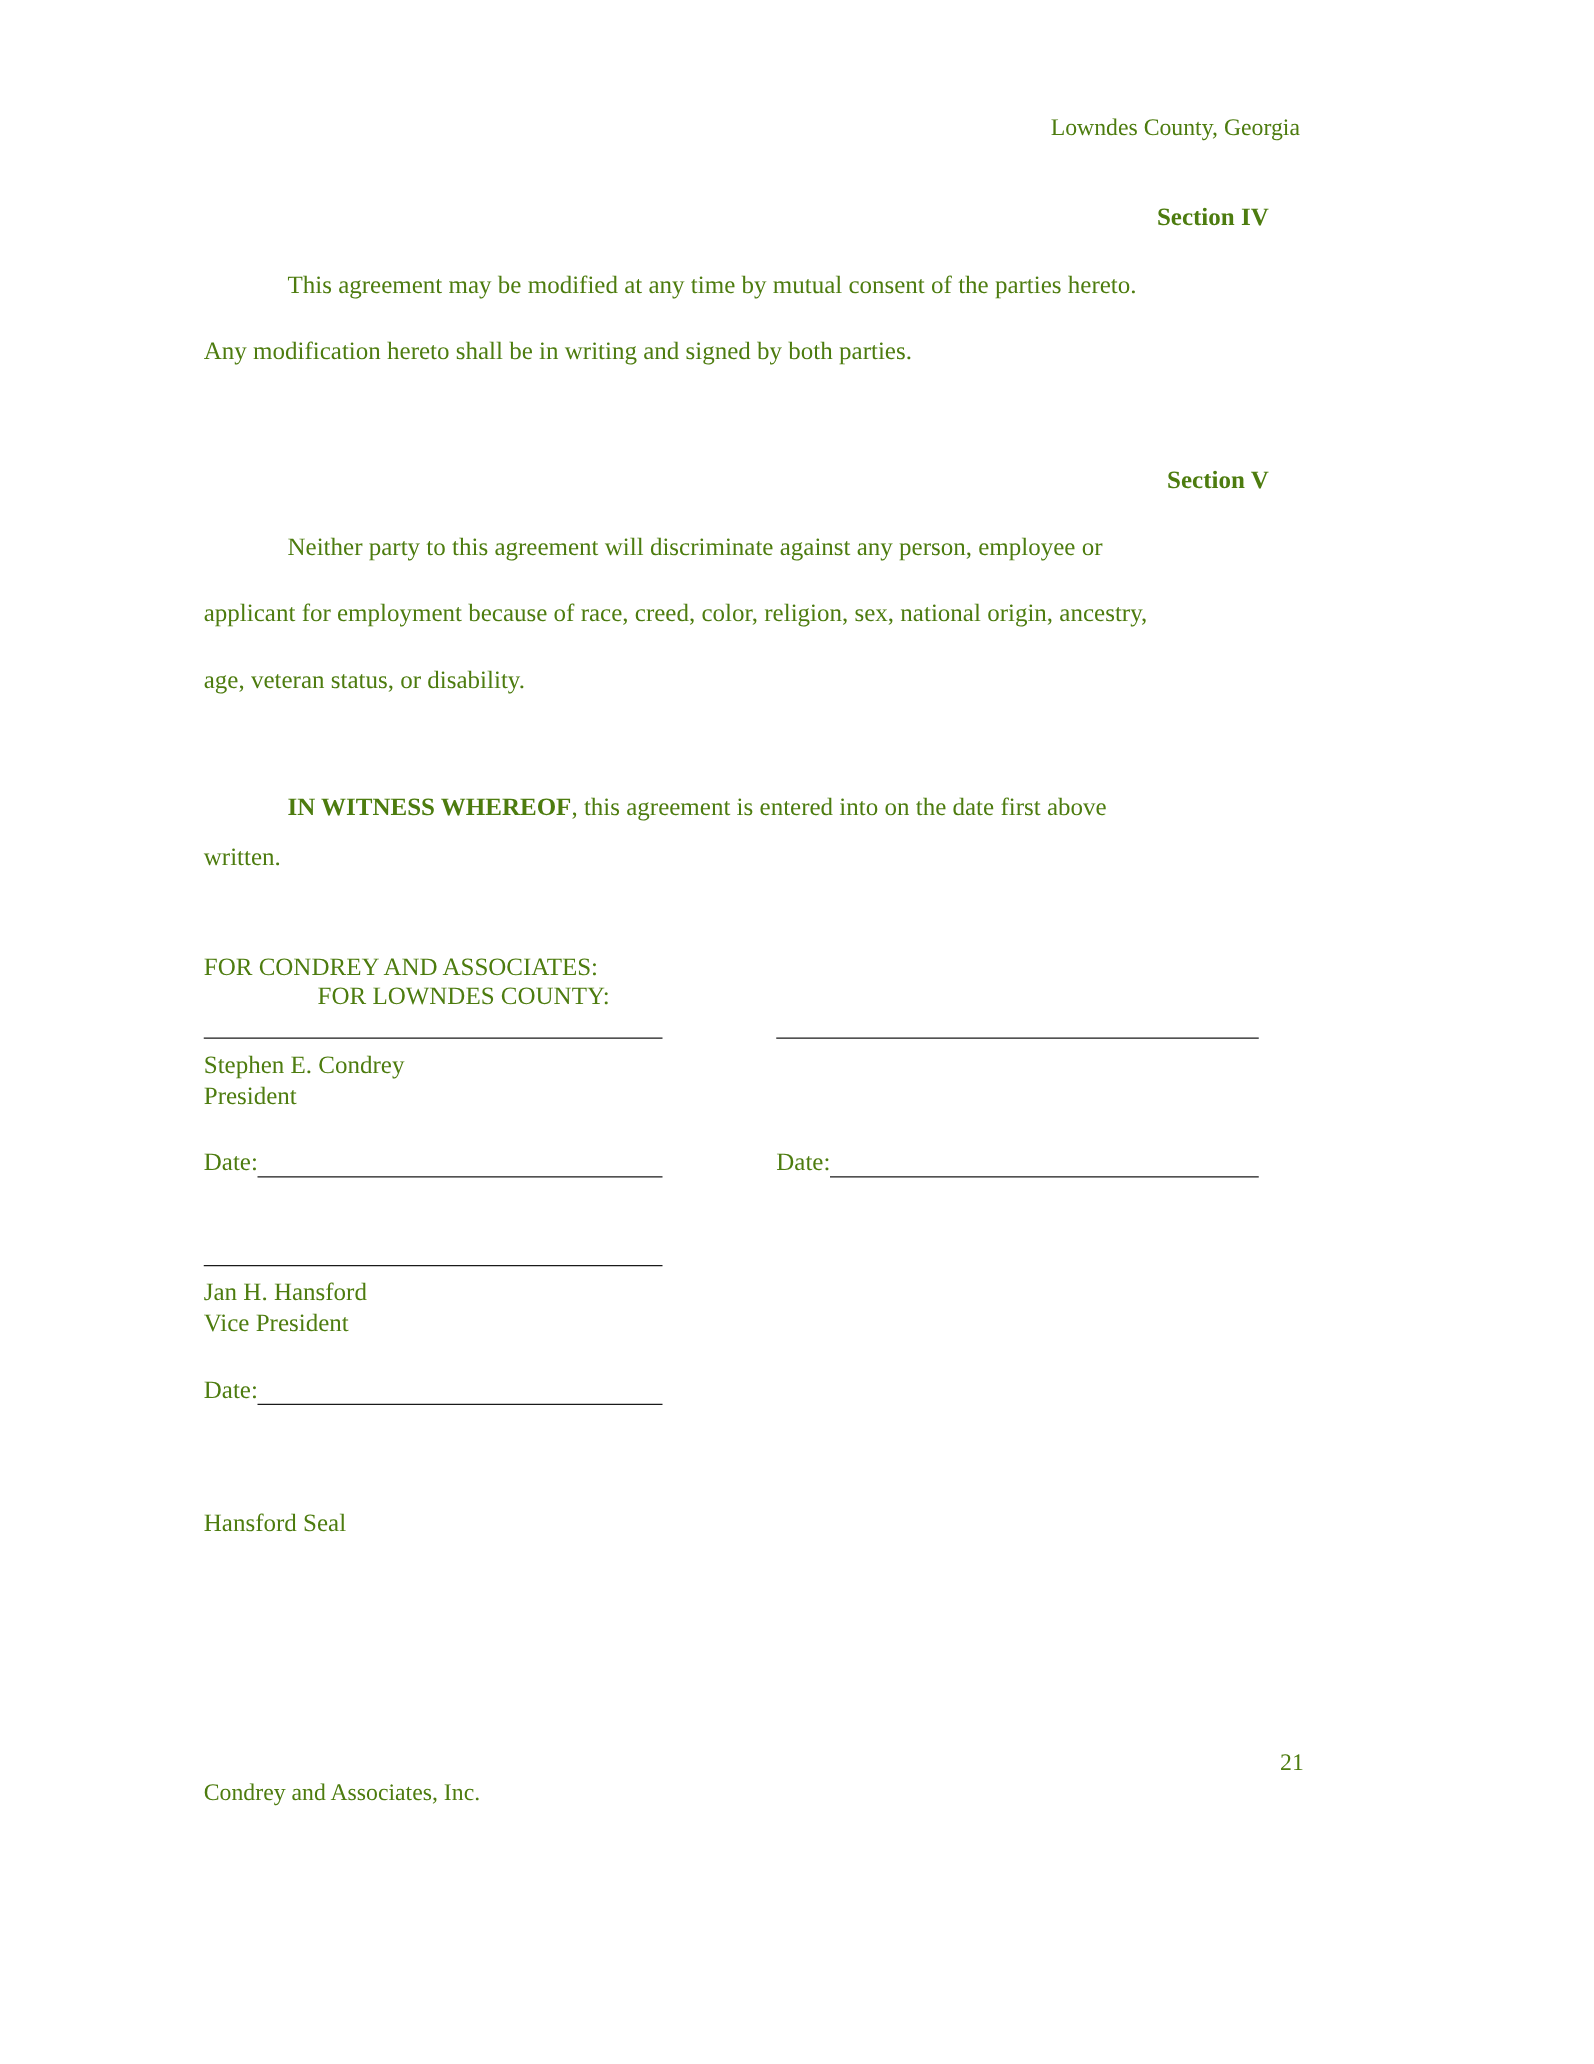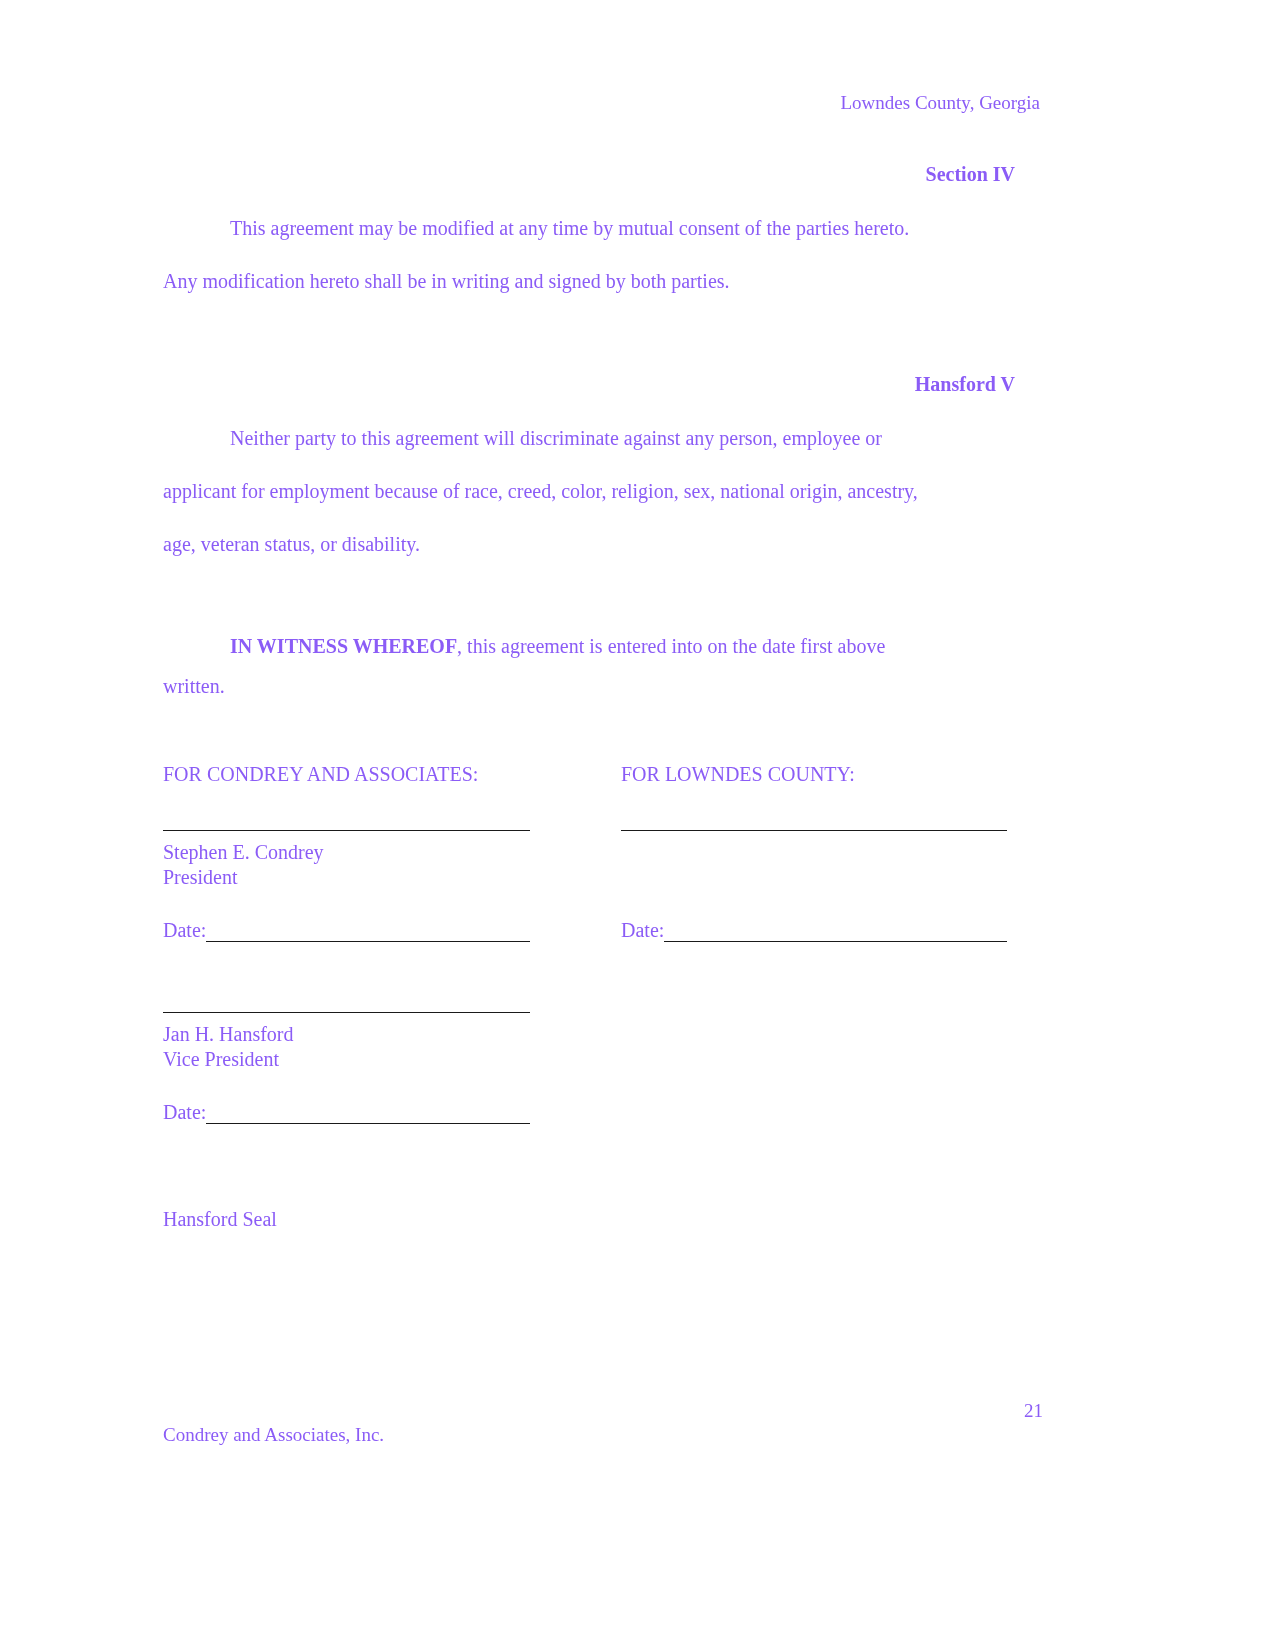--- a/index.html
+++ b/index.html
@@ -4,21 +4,21 @@
 <style>
   * { margin: 0; padding: 0; box-sizing: border-box; }
   html, body { background: #ffffff; }
   .page {
     position: relative;
     width: 1275px;
     height: 1566px;
     background: #ffffff;
     font-family: "Liberation Serif", serif;
     font-size: 20px;
-    color: #8b5cf6;
+    color: #4d7c0f;
     overflow: hidden;
   }
   .abs { position: absolute; }
   .content { left: 163px; width: 852px; }
   .center { text-align: center; }
   .bold { font-weight: bold; text-align: right; }
   .dline { line-height: 53px; }
   .indent { padding-left: 67px; }
   .small { font-size: 19px; }
 
@@ -44,36 +44,36 @@
 
   <div class="abs small" style="top: 92px; right: 235px;">Lowndes County, Georgia</div>
 
   <div class="abs content center bold" style="top: 163px;">Section IV</div>
 
   <div class="abs content" style="top: 202px;">
     <div class="dline indent">This agreement may be modified at any time by mutual consent of the parties hereto.</div>
     <div class="dline">Any modification hereto shall be in writing and signed by both parties.</div>
   </div>
 
-  <div class="abs content center bold" style="top: 373px;">Hansford V</div>
+  <div class="abs content center bold" style="top: 373px;">Section V</div>
 
   <div class="abs content" style="top: 412px;">
     <div class="dline indent">Neither party to this agreement will discriminate against any person, employee or</div>
     <div class="dline">applicant for employment because of race, creed, color, religion, sex, national origin, ancestry,</div>
     <div class="dline">age, veteran status, or disability.</div>
   </div>
 
   <div class="abs content witness" style="top: 626px;">
     <div class="indent">
       <span class="bold">IN WITNESS WHEREOF</span><span>, this agreement is entered into on the date first above</span>
     </div>
     <div>written.</div>
   </div>
 
-  <div class="abs content cols" style="top: 763px;">
+  <div class="abs content cols" style="top: 763px; flex-direction: column;">
     <div class="col-left">FOR CONDREY AND ASSOCIATES:</div>
     <div class="col-right">FOR LOWNDES COUNTY:</div>
   </div>
 
   <div class="abs content cols" style="top: 830px;">
     <div class="col-left sig-line"></div>
     <div class="col-right sig-line"></div>
   </div>
 
   <div class="abs content name-block" style="top: 840px;">

